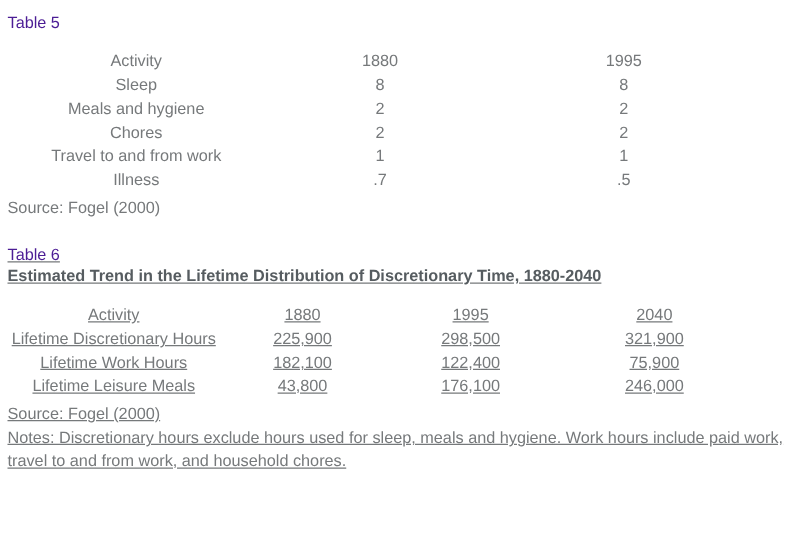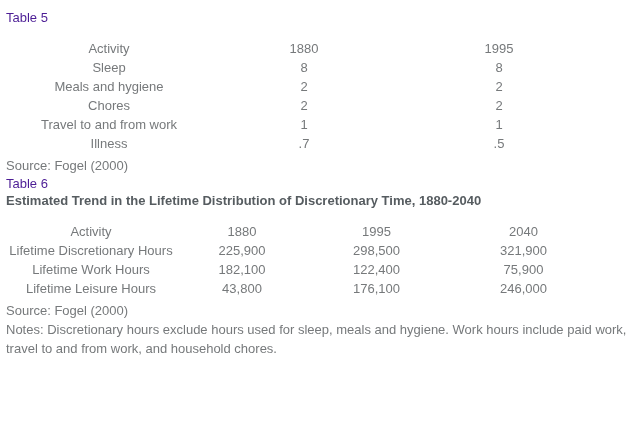--- a/index.html
+++ b/index.html
@@ -42,21 +42,21 @@
   table.t5 th:nth-child(3), table.t5 td:nth-child(3) { width: 206px; }
   table.t6 { width: 596px; }
   table.t6 th:nth-child(1), table.t6 td:nth-child(1) { width: 170px; }
   table.t6 th:nth-child(2), table.t6 td:nth-child(2) { width: 132px; }
   table.t6 th:nth-child(3), table.t6 td:nth-child(3) { width: 137px; }
   table.t6 th:nth-child(4), table.t6 td:nth-child(4) { width: 157px; }
   .source {
     margin-top: 3px;
     line-height: 19px;
   }
-  .section2-gap { margin-top: 0; }
+  .section2-gap { margin-top: 20px; text-decoration: underline; }
   .notes {
     line-height: 19px;
     max-width: 636px;
   }
 </style>
 </head>
 <body>
 
 <main>
 
@@ -120,21 +120,21 @@
             <td>298,500</td>
             <td>321,900</td>
           </tr>
           <tr>
             <td>Lifetime Work Hours</td>
             <td>182,100</td>
             <td>122,400</td>
             <td>75,900</td>
           </tr>
           <tr>
-            <td>Lifetime Leisure Hours</td>
+            <td>Lifetime Leisure Meals</td>
             <td>43,800</td>
             <td>176,100</td>
             <td>246,000</td>
           </tr>
         </tbody>
       </table>
     <p class="source">Source: Fogel (2000)</p>
     <p class="notes">Notes: Discretionary hours exclude hours used for sleep, meals and hygiene. Work hours include paid work, travel to and from work, and household chores.</p>
   </section>
 

